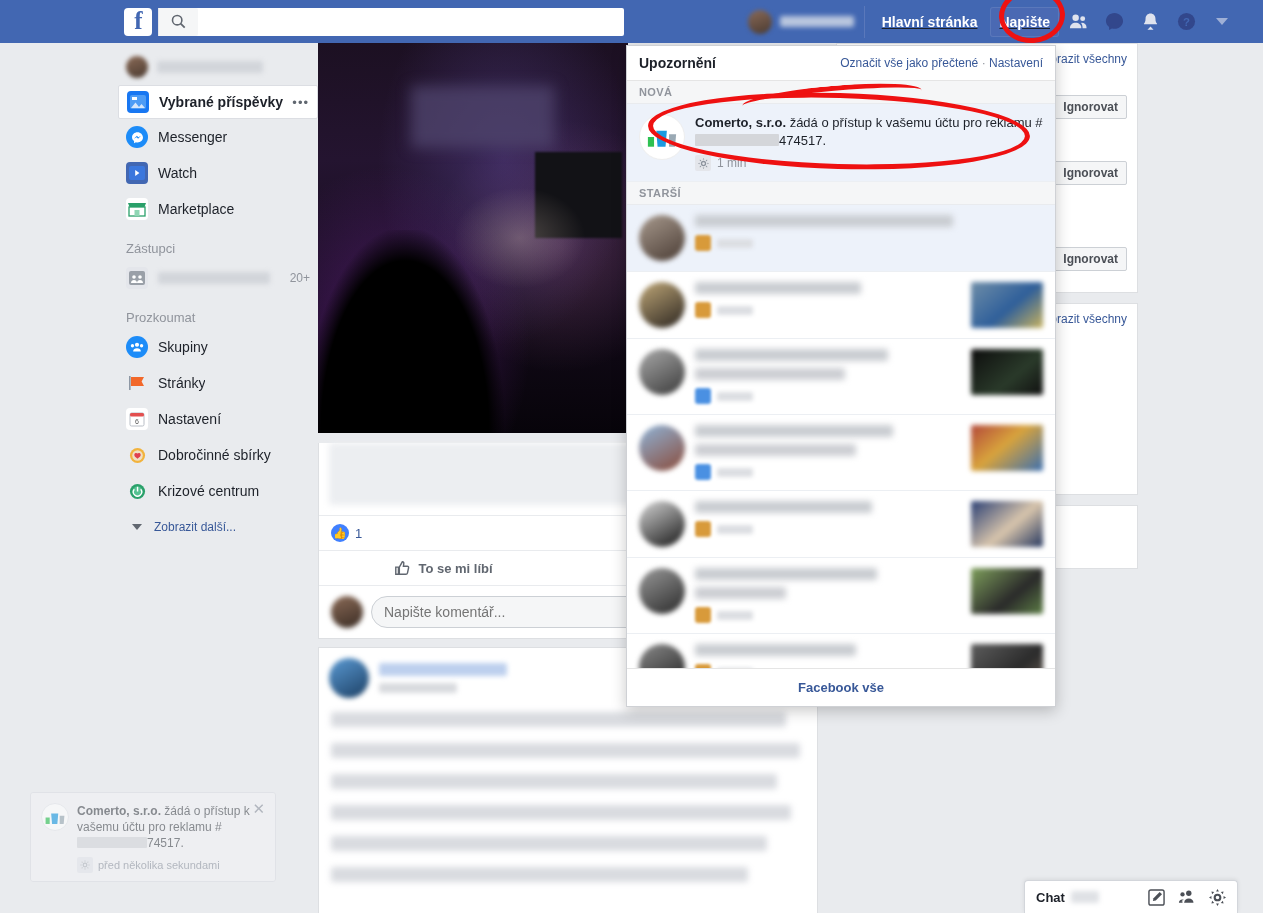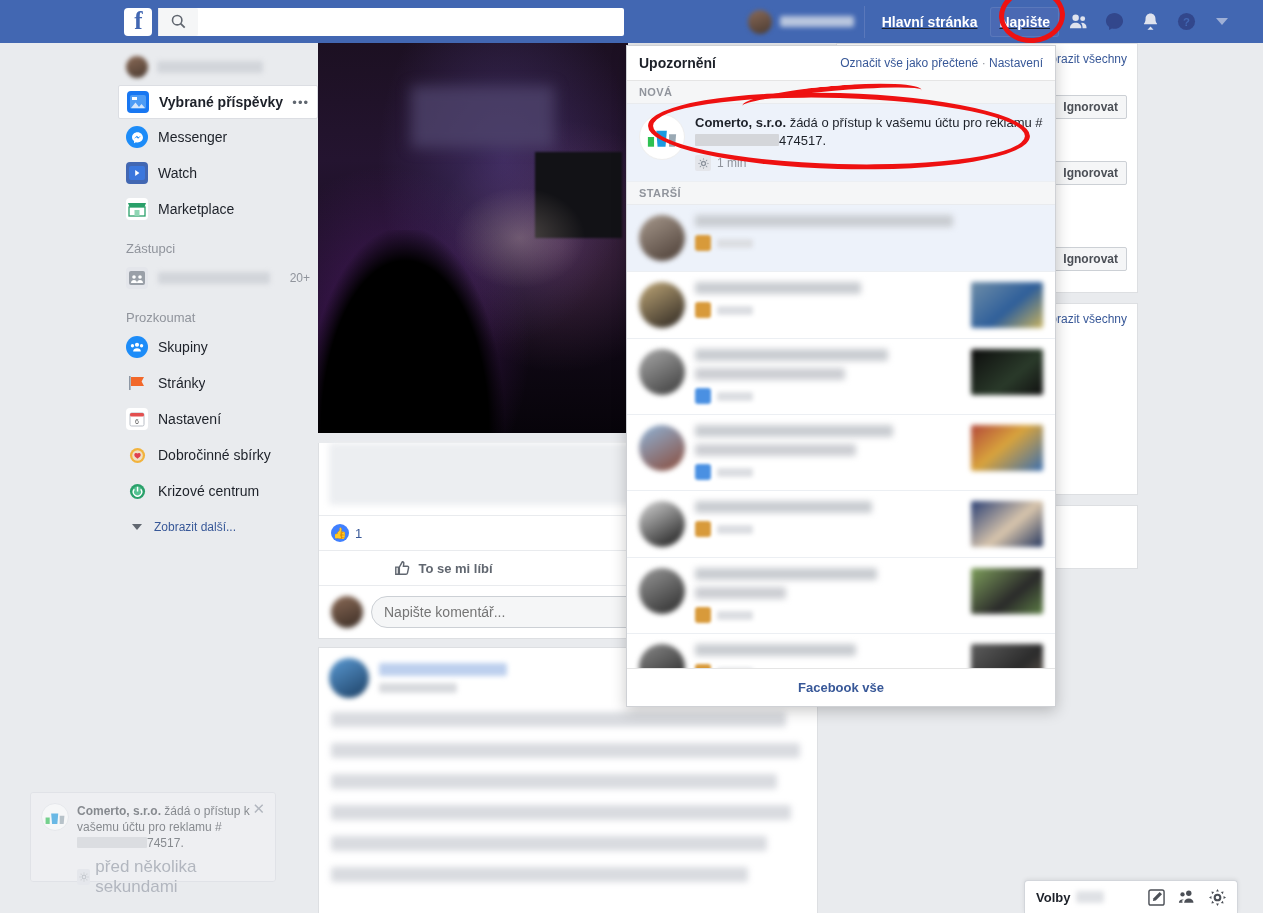--- a/index.html
+++ b/index.html
@@ -229,21 +229,21 @@
     background: #f2f3f5; border: 1px solid #dcdee3; border-radius: 3px;
     display: flex; padding: 10px; z-index: 30; opacity: .62;
   }
   .toast .logo { width: 28px; height: 28px; border-radius: 50%; background: #fff;
                  border: 1px solid #e4e6eb; flex: none; display: flex;
                  align-items: center; justify-content: center; }
   .toast .body { margin-left: 8px; flex: 1; }
   .toast .msg { font-size: 12px; line-height: 16px; color: #4b4f56; }
   .toast .redact { width: 70px; height: 11px; background: #d4d6da; }
   .toast .meta { display: flex; align-items: center; margin-top: 6px; }
-  .toast .time { font-size: 17px; color: #9197a3; margin-left: 5px; }
+  .toast .time { font-size: 11px; color: #9197a3; margin-left: 5px; }
   .toast .x { color: #9197a3; font-size: 15px; line-height: 12px; cursor: pointer; }
 
   
   .chatbar {
     position: absolute; left: 1024px; top: 880px; width: 214px; height: 33px;
     background: #fff; border: 1px solid #d3d6db; border-bottom: none;
     border-radius: 4px 4px 0 0; display: flex; align-items: center;
     padding: 0 11px; z-index: 35; box-shadow: 0 -1px 4px rgba(0,0,0,.08);
   }
   .chatbar .lbl { font-weight: bold; font-size: 13px; color: #1d2129; }
@@ -693,21 +693,21 @@
             <path d="M6 0l.9 1.7h-1.8zM6 12l-.9-1.7h1.8zM0 6l1.7-.9v1.8zM12 6l-1.7.9v-1.8zM1.8 1.8l1.9.5-1.4 1.4zM10.2 10.2l-1.9-.5 1.4-1.4zM10.2 1.8l-.5 1.9-1.4-1.4zM1.8 10.2l.5-1.9 1.4 1.4z"></path>
           </svg>
         </span>
         <span class="time">před několika sekundami</span>
       </div>
     </div>
     <div class="x">✕</div>
   </div>
 
   <div class="chatbar">
-    <span class="lbl">Volby</span>
+    <span class="lbl">Chat</span>
     <span class="cnt"></span>
     <span class="icons">
       <svg width="17" height="17" viewBox="0 0 18 18">
         <rect x="1" y="1" width="16" height="16" rx="2" fill="none" stroke="#4b4f56" stroke-width="1.5"></rect>
         <path d="M12.4 3.2l2.4 2.4-6.6 6.6-3 .6.6-3z" fill="#4b4f56"></path>
       </svg>
       <svg width="18" height="16" viewBox="0 0 20 17">
         <circle cx="12" cy="4.4" r="3"></circle>
           <circle cx="5" cy="5.6" r="2.4"></circle>
         <path d="M6.8 15c0-3 2.2-4.8 5.2-4.8s5.2 1.8 5.2 4.8z"></path>

